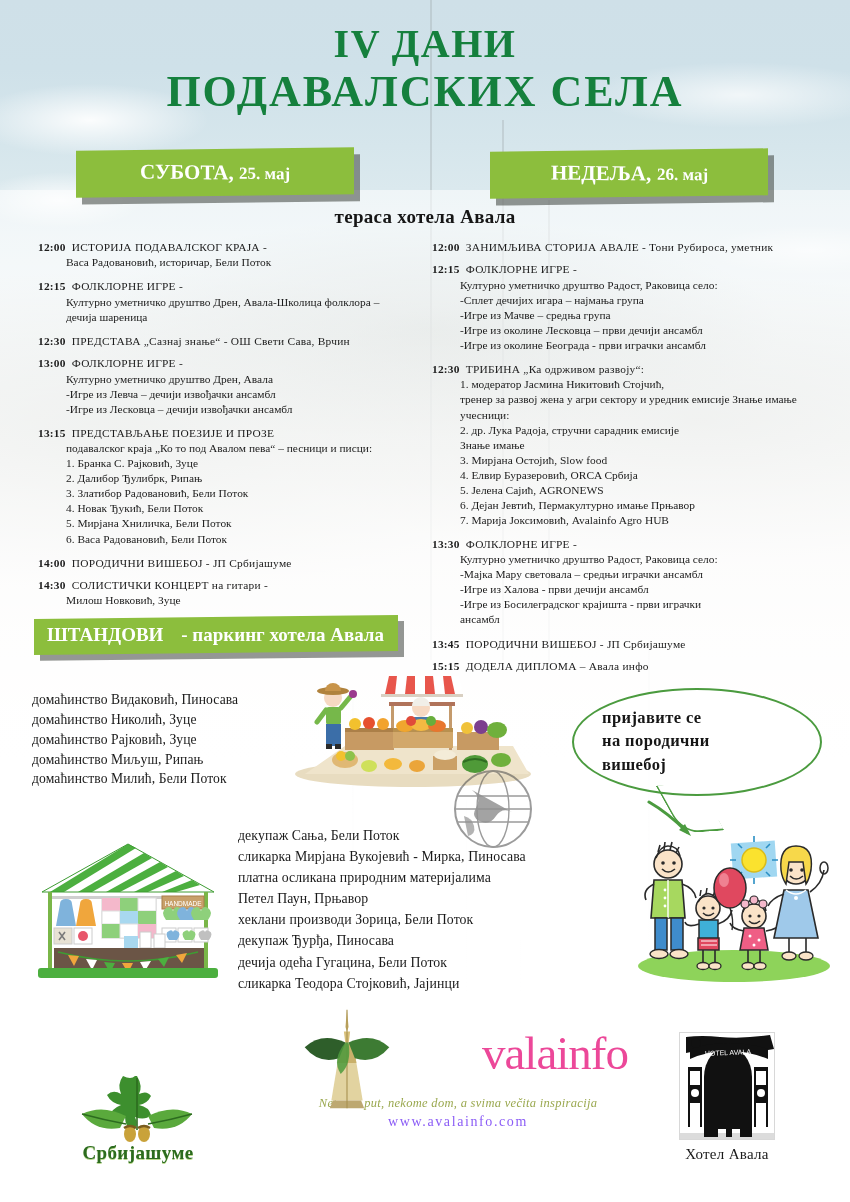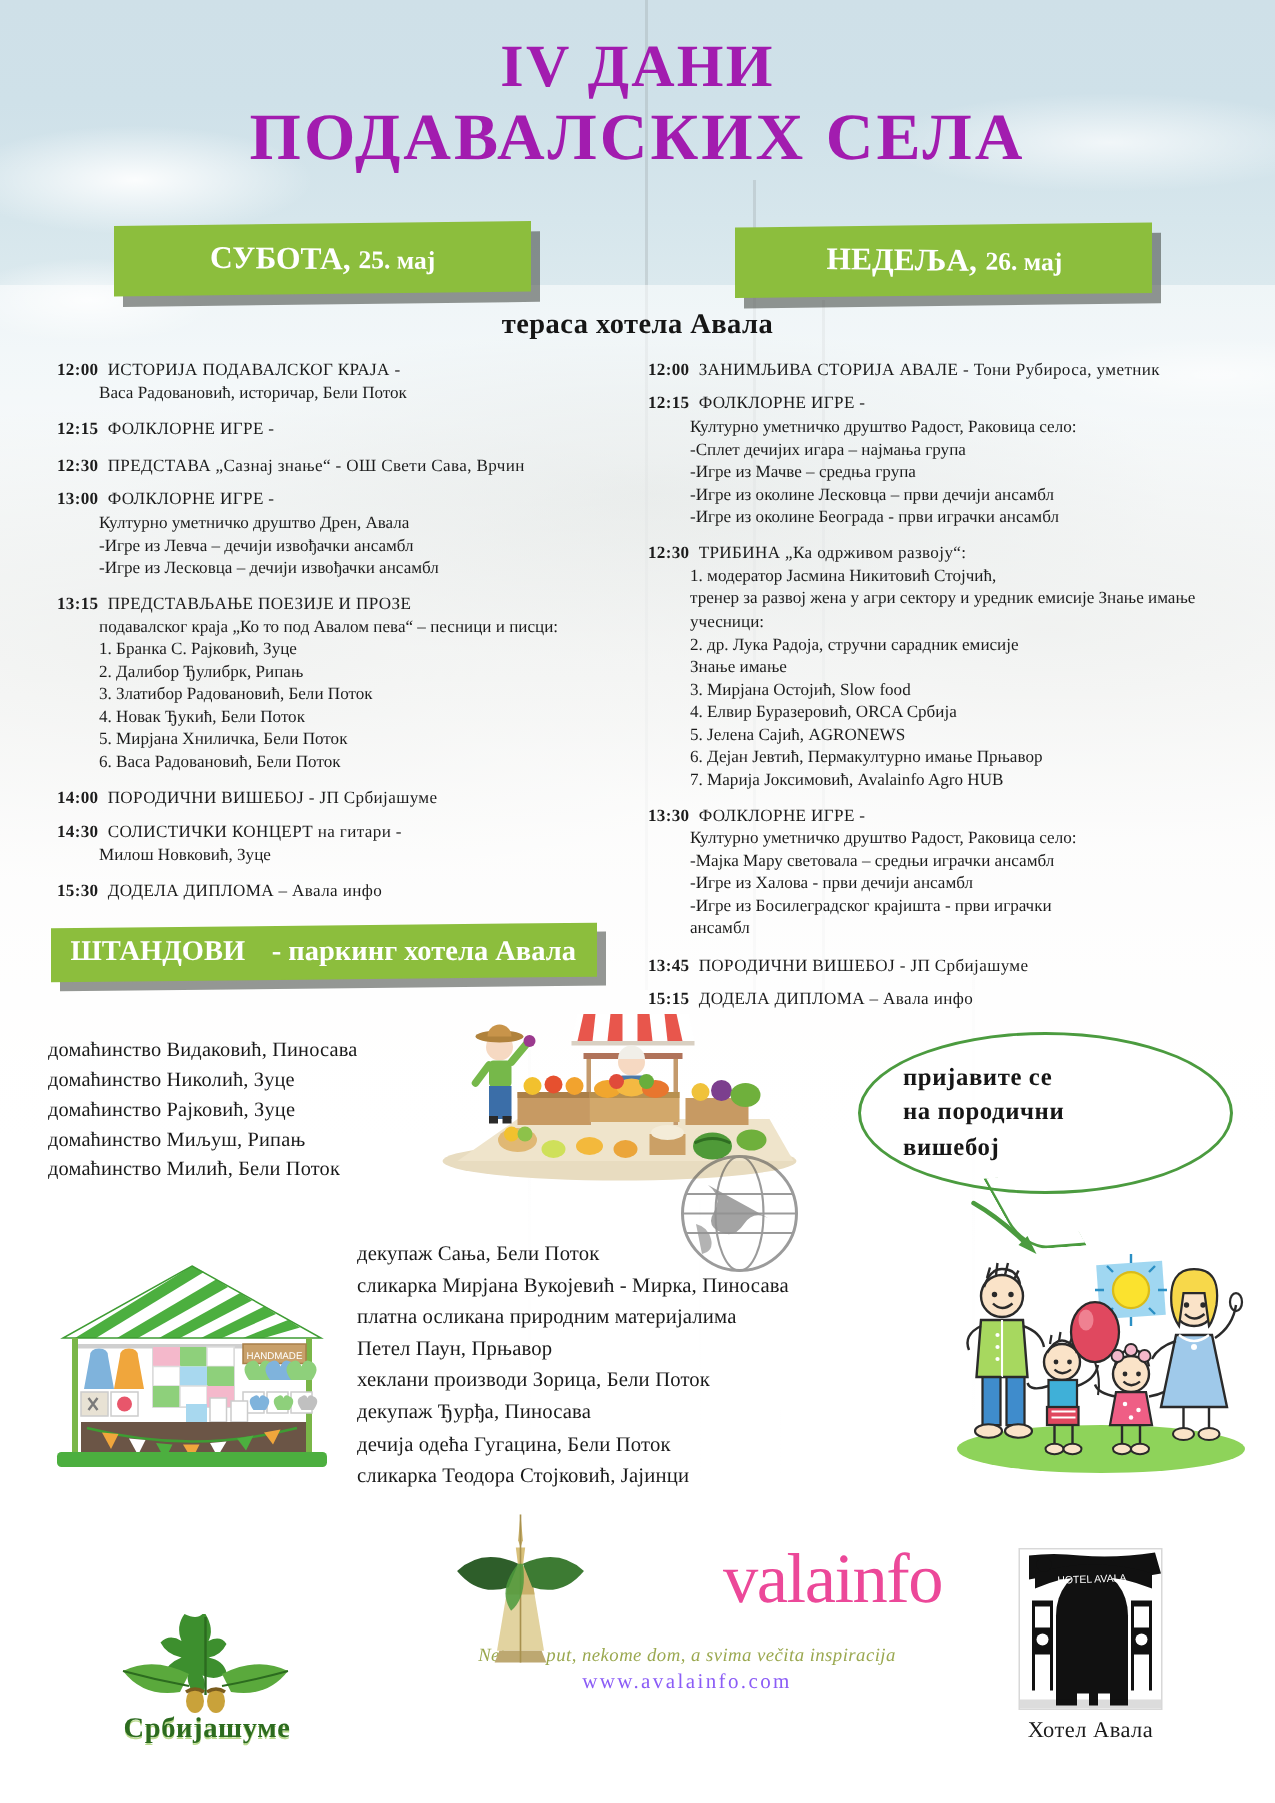--- a/index.html
+++ b/index.html
@@ -44,21 +44,21 @@
     background:linear-gradient(180deg, rgba(255,255,255,.55) 0%, rgba(255,255,255,.72) 22%,
       rgba(255,255,255,.85) 46%, rgba(255,255,255,.95) 66%, #fff 80%, #fff 100%);
   }
 
   .layer{ position:absolute; left:0; top:0; width:850px; height:1202px; }
 
   
   #title{
     position:absolute; left:0; top:22px; width:850px; text-align:center;
     font-size:40px; letter-spacing:1.5px; line-height:1.12;
-    font-weight:bold; color:#a21caf;
+    font-weight:bold; color:#15803d;
   }
   #title .l2{ font-size:44px; letter-spacing:2px; }
 
   
   .daybtn{
     position:absolute; background:#8cbe3d; color:#ffffff;
     font-weight:bold; display:flex; align-items:center; justify-content:center;
     box-shadow:6px 7px 0 rgba(60,65,60,.55);
     transform:skewY(-0.7deg);
   }
@@ -191,20 +191,24 @@
 
   <div class="col" id="col-sat">
       <div class="ev">
         <div class="hd"><span class="t">12:00</span><span class="cap">&nbsp;&nbsp;ИСТОРИЈА ПОДАВАЛСКОГ КРАЈА -</span></div>
         <div class="sub">
           <div>Васа Радовановић, историчар, Бели Поток</div>
         </div>
       </div>
       <div class="ev">
         <div class="hd"><span class="t">12:15</span><span class="cap">&nbsp;&nbsp;ФОЛКЛОРНЕ ИГРЕ -</span></div>
+        <div class="sub">
+          <div>Културно уметничко друштво Дрен, Авала-Школица фолклора –</div>
+          <div>дечија шареница</div>
+        </div>
       </div>
       <div class="ev tight">
         <div class="hd"><span class="t">12:30</span><span class="cap">&nbsp;&nbsp;ПРЕДСТАВА „Сазнај знање“ - ОШ Свети Сава, Врчин</span></div>
       </div>
       <div class="ev">
         <div class="hd"><span class="t">13:00</span><span class="cap">&nbsp;&nbsp;ФОЛКЛОРНЕ ИГРЕ -</span></div>
         <div class="sub">
           <div>Културно уметничко друштво Дрен, Авала</div>
           <div>-Игре из Левча – дечији извођачки ансамбл</div>
           <div>-Игре из Лесковца – дечији извођачки ансамбл</div>

